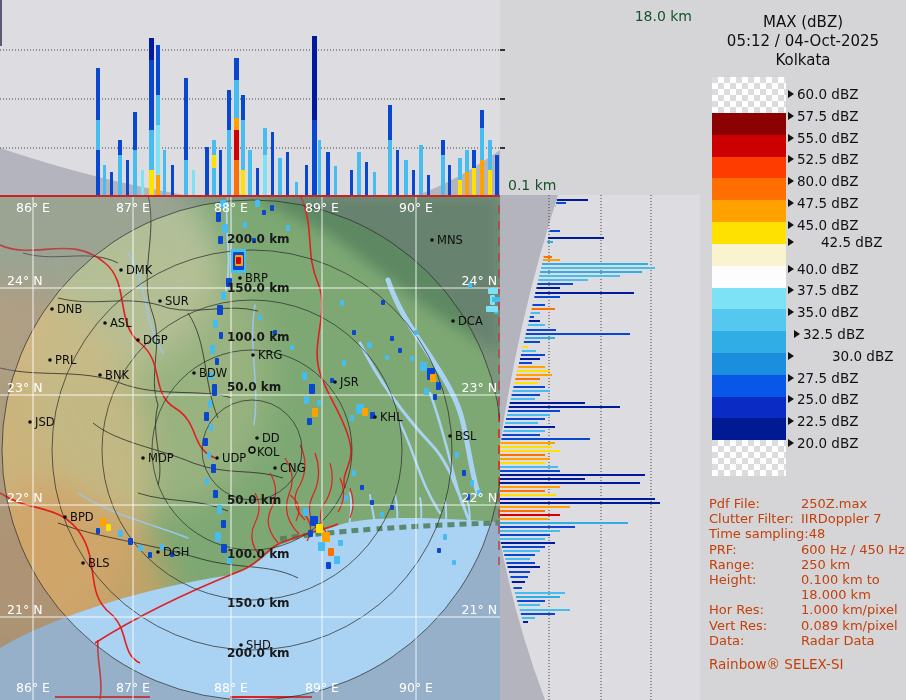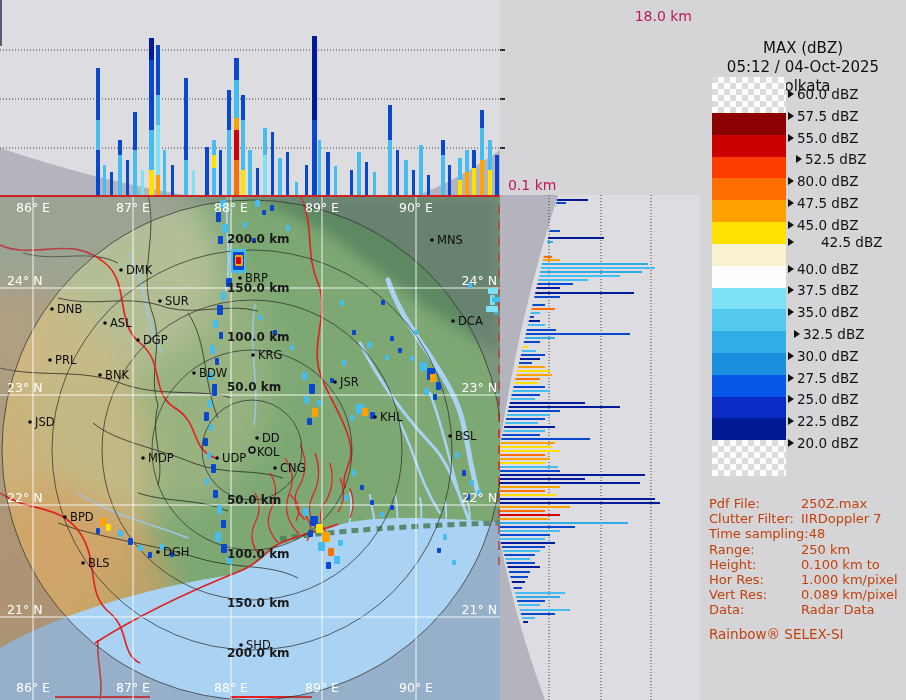--- a/index.html
+++ b/index.html
@@ -4,25 +4,25 @@
 <style>
   html,body{margin:0;padding:0;background:#d5d5d8;font-family:"DejaVu Sans",sans-serif;}
   #stage{position:relative;width:906px;height:700px;overflow:hidden;background:#d5d5d8;}
   .panel{position:absolute;}
   #top-panel{left:0;top:0;width:500px;height:195px;}
   #gap-area{left:500px;top:0;width:200px;height:195px;background:#d5d5d8;}
   #map-panel{left:0;top:195px;width:500px;height:505px;}
   #right-panel{left:500px;top:195px;width:200px;height:505px;}
   #legend{left:700px;top:0;width:206px;height:700px;background:#d5d5d8;color:#101010;}
   #edge-mark{position:absolute;left:0;top:0;width:2px;height:46px;background:#5a5a74;}
-  .gap-label{position:absolute;font-size:14px;color:#be185d;}
+  .gap-label{position:absolute;font-size:14px;color:#14532d;}
   #label-18km{right:8px;top:8px;}
   #label-01km{left:8px;top:177px;}
   .gap-tick{position:absolute;left:0;width:5px;height:2px;background:#333;}
-  #legend .title{padding-top:25px;text-align:center;font-size:15px;line-height:19px;margin-top:14px;}
+  #legend .title{padding-top:13px;text-align:center;font-size:15px;line-height:19px;}
   #scale{position:absolute;left:12px;top:77px;width:74px;}
   .band{width:74px;}
   .checker{background:repeating-conic-gradient(#ffffff 0% 25%, #dcdcdc 0% 50%) 0 0/12px 12px;}
   .tick{position:absolute;display:flex;align-items:center;height:14px;}
   .tick .arrow{width:0;height:0;border-top:4px solid transparent;border-bottom:4px solid transparent;border-left:6px solid #111;margin-right:3px;}
   .tick .tlabel{font-size:13.5px;color:#111;white-space:nowrap;}
   #metadata{position:absolute;left:9px;top:496px;width:196px;font-size:13px;line-height:15.2px;color:#c2410c;}
   .mrow{white-space:nowrap;}
   .mlabel{display:inline-block;min-width:92px;}
   #brand{margin-top:9px;font-size:13.5px;}
@@ -554,21 +554,21 @@
           <span class="tlabel">60.0 dBZ</span>
         </div>
         <div class="tick" style="left: 88px; top: 108.812px;">
           <span class="arrow"></span>
           <span class="tlabel">57.5 dBZ</span>
         </div>
         <div class="tick" style="left: 88px; top: 130.625px;">
           <span class="arrow"></span>
           <span class="tlabel">55.0 dBZ</span>
         </div>
-        <div class="tick" style="left: 96px; top: 152.438px;">
+        <div class="tick" style="left: 88px; top: 152.438px;">
           <span class="arrow"></span>
           <span class="tlabel">52.5 dBZ</span>
         </div>
         <div class="tick" style="left: 88px; top: 174.25px;">
           <span class="arrow"></span>
           <span class="tlabel">80.0 dBZ</span>
         </div>
         <div class="tick" style="left: 88px; top: 196.062px;">
           <span class="arrow"></span>
           <span class="tlabel">47.5 dBZ</span>
@@ -590,21 +590,21 @@
           <span class="tlabel">37.5 dBZ</span>
         </div>
         <div class="tick" style="left: 88px; top: 305.125px;">
           <span class="arrow"></span>
           <span class="tlabel">35.0 dBZ</span>
         </div>
         <div class="tick" style="left: 88px; top: 326.938px; padding-left: 6px;">
           <span class="arrow"></span>
           <span class="tlabel">32.5 dBZ</span>
         </div>
-        <div class="tick" style="left: 88px; top: 348.75px;">
+        <div class="tick" style="left: 88px; top: 348.75px; gap: 35px;">
           <span class="arrow"></span>
           <span class="tlabel">30.0 dBZ</span>
         </div>
         <div class="tick" style="left: 88px; top: 370.562px;">
           <span class="arrow"></span>
           <span class="tlabel">27.5 dBZ</span>
         </div>
         <div class="tick" style="left: 88px; top: 392.375px;">
           <span class="arrow"></span>
           <span class="tlabel">25.0 dBZ</span>
@@ -616,22 +616,24 @@
         <div class="tick" style="left: 88px; top: 436px;">
           <span class="arrow"></span>
           <span class="tlabel">20.0 dBZ</span>
         </div>
       </div>
     <div id="metadata">
       <div id="meta-rows">
           <div class="mrow"><span class="mlabel">Pdf File:</span><span class="mvalue">250Z.max</span></div>
           <div class="mrow"><span class="mlabel">Clutter Filter:</span><span class="mvalue">IIRDoppler 7</span></div>
           <div class="mrow"><span class="mlabel">Time sampling:</span><span class="mvalue">48</span></div>
+          <div class="mrow"><span class="mlabel">PRF:</span><span class="mvalue">600 Hz / 450 Hz</span></div>
           <div class="mrow"><span class="mlabel">Range:</span><span class="mvalue">250 km</span></div>
           <div class="mrow"><span class="mlabel">Height:</span><span class="mvalue">0.100 km to</span></div>
+          <div class="mrow"><span class="mlabel"></span><span class="mvalue">18.000 km</span></div>
           <div class="mrow"><span class="mlabel">Hor Res:</span><span class="mvalue">1.000 km/pixel</span></div>
           <div class="mrow"><span class="mlabel">Vert Res:</span><span class="mvalue">0.089 km/pixel</span></div>
           <div class="mrow"><span class="mlabel">Data:</span><span class="mvalue">Radar Data</span></div>
         </div>
       <div id="brand">Rainbow® SELEX-SI</div>
     </div>
   </div>
 
   <div id="edge-mark"></div>
 </div>

